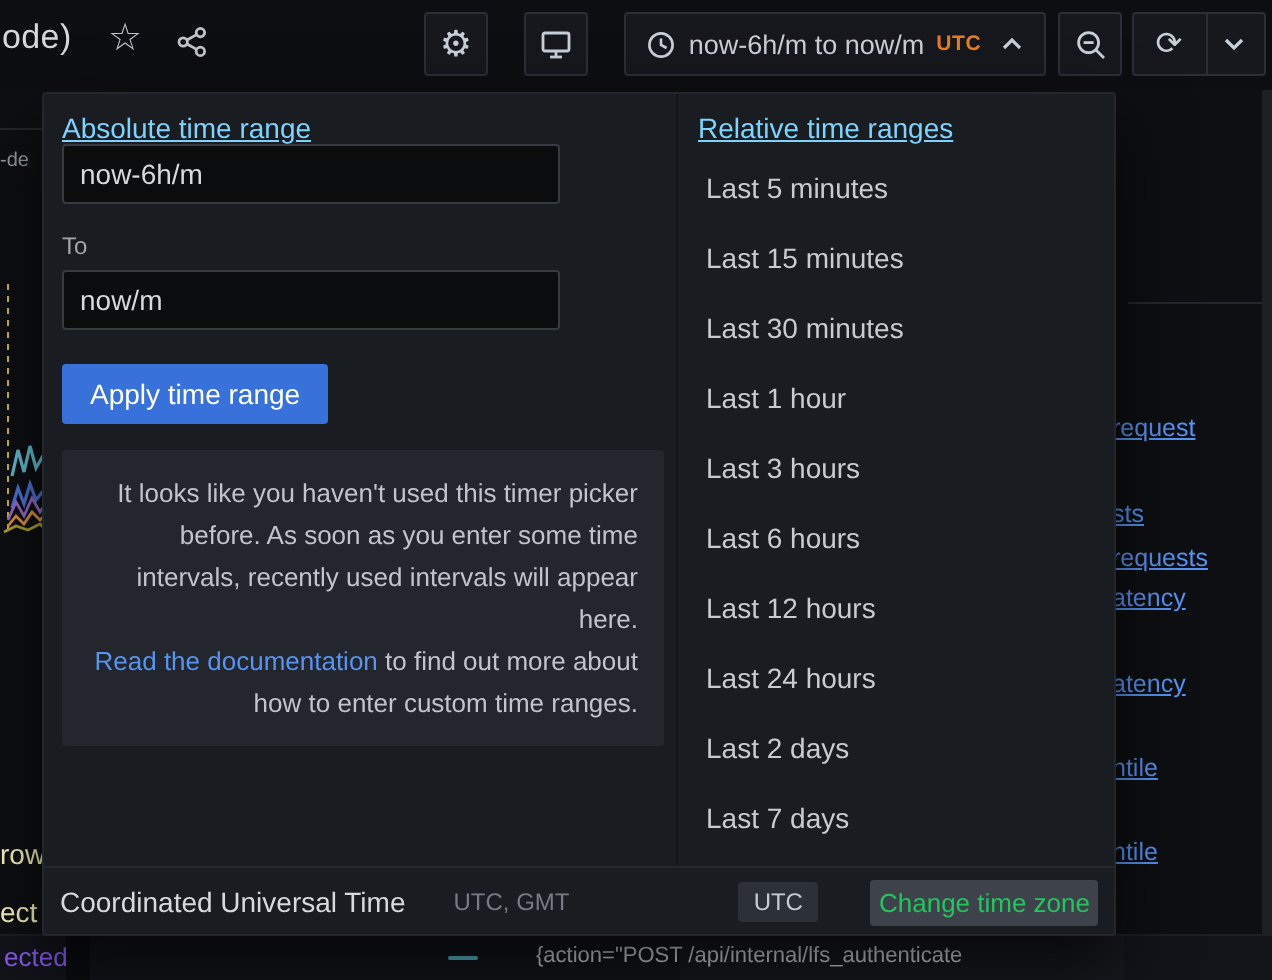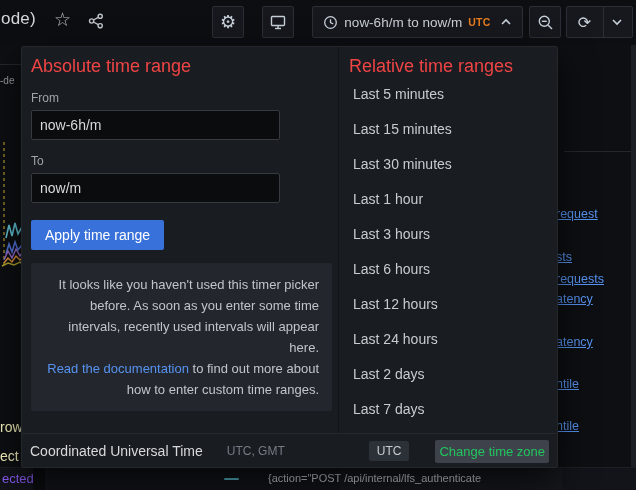--- a/index.html
+++ b/index.html
@@ -29,21 +29,21 @@
   .legend-cell{position:absolute;left:2px;top:3px;font-size:13px;color:#8b5cf6;text-align:center;}
   .legend-dash{position:absolute;left:224px;top:10px;width:15px;height:2px;border-radius:1px;}
   .legend-text{position:absolute;left:268px;top:4px;width:60px;font-size:11px;color:#cfd2d6;white-space:nowrap;width:260px;overflow:hidden;}
   .minichart{position:absolute;left:0;top:138px;z-index:1;}
 
   
   .overlay{position:absolute;left:21px;top:46px;width:537px;height:422px;background:#191c21;border:1px solid #23262b;
            border-radius:2px;box-shadow:0 14px 36px rgba(0,0,0,.7);z-index:10;}
   .abs-col{position:absolute;left:0;top:0;width:316px;height:386px;padding:8px 9px;}
   .rel-col{position:absolute;left:316px;top:0;width:220px;height:386px;border-left:1px solid #121418;}
-  .sec-heading{font-size:18px;font-weight:500;color:#ef4444;}
+  .sec-heading{font-size:14px;font-weight:500;color:#7dd3fc;text-decoration:underline;}
   .abs-col .sec-heading{margin:1px 0 0 0;}
   .fld-label{font-size:12px;color:#9fa5ab;margin:14px 0 5px 0;}
   .fld-input{display:block;width:249px;height:30px;background:#0b0c0e;border:1px solid #363a41;border-radius:2px;
              color:#d8d9da;font-size:14px;padding:0 8px;outline:none;}
   .apply-btn{margin-top:17px;height:30px;padding:0 14px;background:#3871d9;border:none;border-radius:2px;
              color:#fff;font-size:14px;font-weight:500;cursor:pointer;}
   .info-box{margin-top:13px;width:301px;background:#23262c;border-radius:2px;padding:11px 13px;
             font-size:13px;line-height:21px;color:#c1c5ca;text-align:right;}
   .info-link{color:#5794f2;cursor:pointer;text-decoration:none;}
   .rel-heading{padding:9px 4px 0 10px;height:24px;}
@@ -154,21 +154,20 @@
         </svg>
       </div>
     </div>
   </div>
 
   <div class="overlay">
 
     <div class="abs-col">
       <div class="sec-heading">Absolute time range</div>
 
-      <div class="fld-label">From</div>
       <input class="fld-input" value="now-6h/m" style="">
 
       <div class="fld-label">To</div>
       <input class="fld-input" value="now/m" style="">
 
       <button class="apply-btn">Apply time range</button>
 
       <div class="info-box">
         <div>It looks like you haven't used this timer picker before. As soon as you enter some time intervals, recently used intervals will appear here.</div>
         <div>

